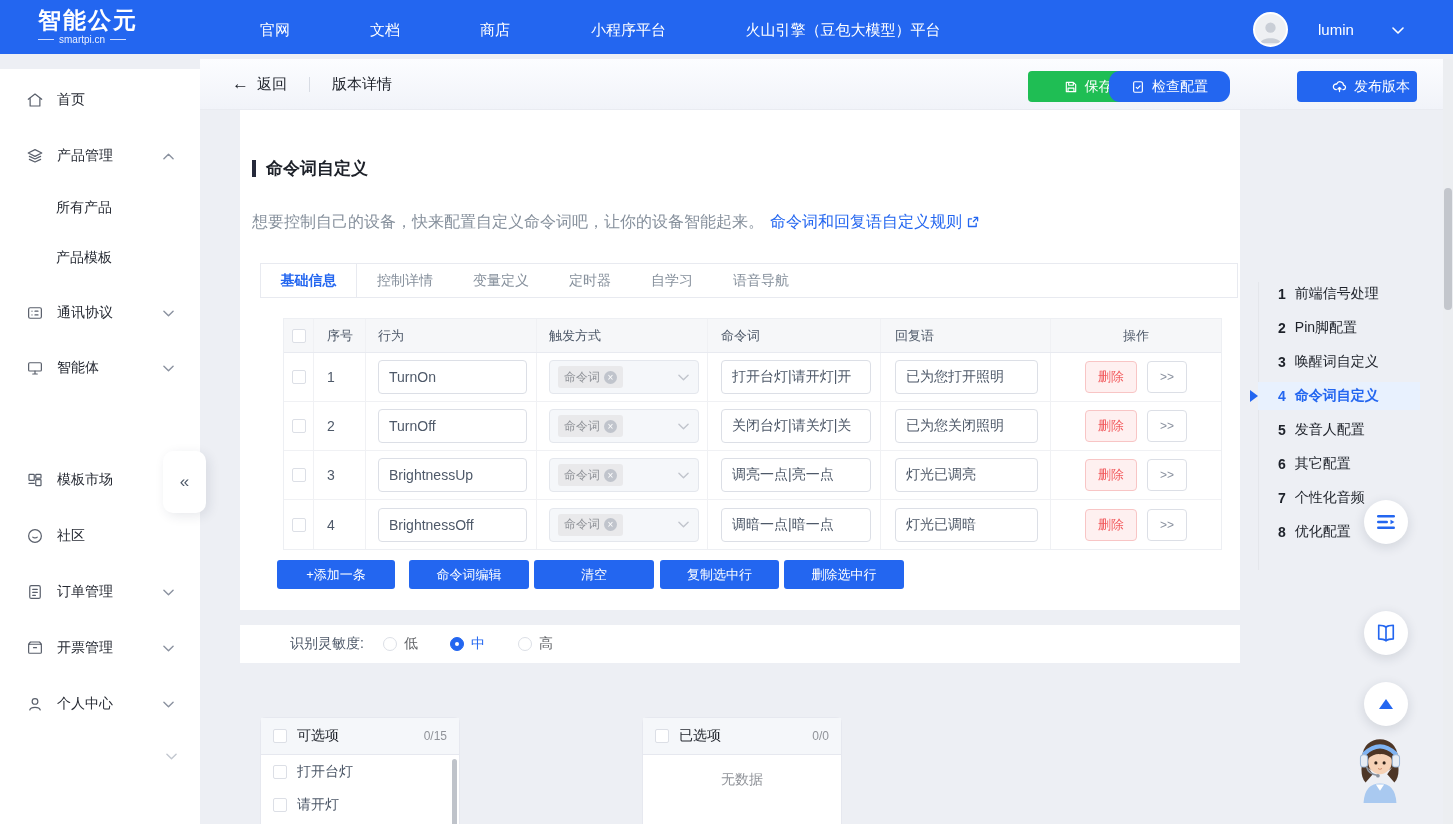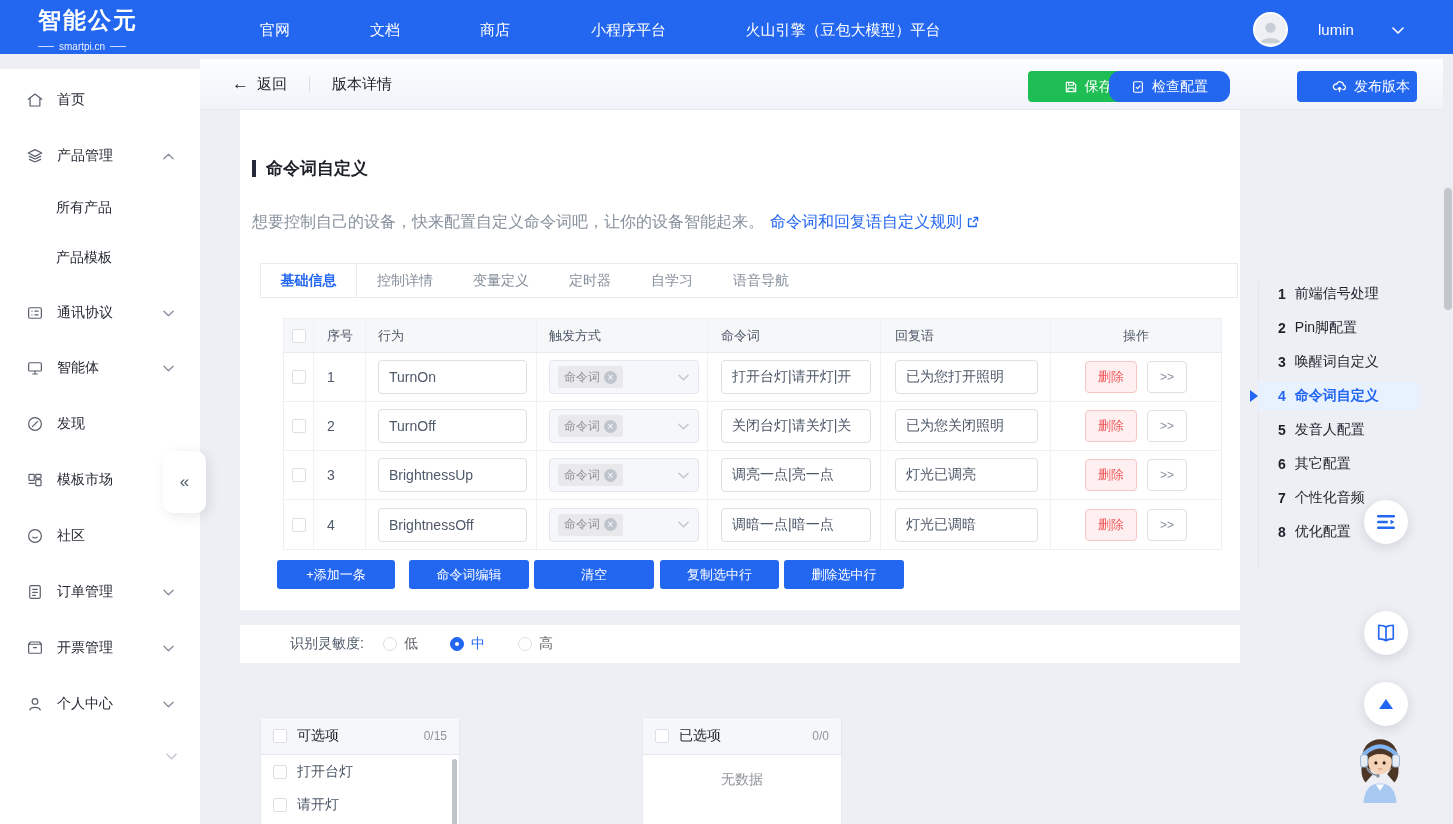--- a/index.html
+++ b/index.html
@@ -5,21 +5,21 @@
 <style>
   * { margin:0; padding:0; box-sizing:border-box; }
   html,body { width:1453px; height:824px; overflow:hidden; }
   body { font-family:"Liberation Sans","DejaVu Sans",sans-serif; background:#edeff4; position:relative; color:#1d2129; }
   svg { display:block; }
 
   
   .navbar { position:absolute; left:0; top:0; width:1453px; height:54px; background:#2366f0; z-index:30; }
   .logo { position:absolute; left:38px; top:7px; color:#fff; }
   .logo-title { font-size:23px; font-weight:bold; letter-spacing:2px; line-height:26px; }
-  .logo-sub { display:flex; align-items:center; gap:5px; font-size:10px; margin-top:8px; color:#eaf0ff; }
+  .logo-sub { display:flex; align-items:center; gap:5px; font-size:10px; margin-top:1px; color:#eaf0ff; }
   .logo-sub:before,.logo-sub:after { content:""; width:16px; height:1px; background:#cfdcff; }
   .nav-item { position:absolute; top:0; height:59px; line-height:59px; text-align:center; color:#fff; font-size:15px; cursor:pointer; }
   .avatar { position:absolute; left:1253px; top:12px; width:35px; height:35px; border-radius:50%; border:2px solid #fff; background:#eef0f3; overflow:hidden; }
   .nav-user { position:absolute; left:1318px; top:0; height:59px; line-height:59px; color:#fff; font-size:15px; }
   .nav-caret { position:absolute; left:1392px; top:27px; }
 
   
   .sidebar { position:absolute; left:0; top:69px; width:200px; height:765px; background:#fff; z-index:20; }
   .side-item { position:absolute; left:0; width:200px; height:26px; display:flex; align-items:center; padding-left:26px; gap:13px; font-size:14px; color:#262a33; cursor:pointer; }
   .side-item .chev { position:absolute; right:26px; }
@@ -182,27 +182,20 @@
         <rect x="3.5" y="5" width="17" height="11" rx="1.5"></rect>
         <path d="M9 20h6M12 16v4"></path>
       </svg>
     <span>智能体</span>
     <span class="chev">
         <svg width="11" height="7" viewBox="0 0 12 7" fill="none">
           <path d="M1 1l5 5 5-5" stroke="#8a919f" stroke-width="1.5" stroke-linecap="round" stroke-linejoin="round"></path>
         </svg>
       </span>
   </div>
-  <div class="side-item" style="top:342px;">
-    <svg width="18" height="18" viewBox="0 0 24 24" fill="none" stroke="#595f6b" stroke-width="1.6" stroke-linecap="round" stroke-linejoin="round">
-        <circle cx="12" cy="12" r="8.5"></circle>
-        <path d="M8.5 15.5L15.5 8.5"></path>
-      </svg>
-    <span>发现</span>
-  </div>
   <div class="side-item" style="top:398px;">
     <svg width="18" height="18" viewBox="0 0 24 24" fill="none" stroke="#595f6b" stroke-width="1.6" stroke-linecap="round" stroke-linejoin="round">
         <rect x="4" y="4.5" width="7" height="8" rx="1"></rect>
         <rect x="13" y="4.5" width="7" height="5" rx="1"></rect>
         <rect x="13" y="11.5" width="7" height="8" rx="1"></rect>
         <path d="M4 16.5h7"></path>
       </svg>
     <span>模板市场</span>
   </div>
   <div class="side-item" style="top:454px;">

